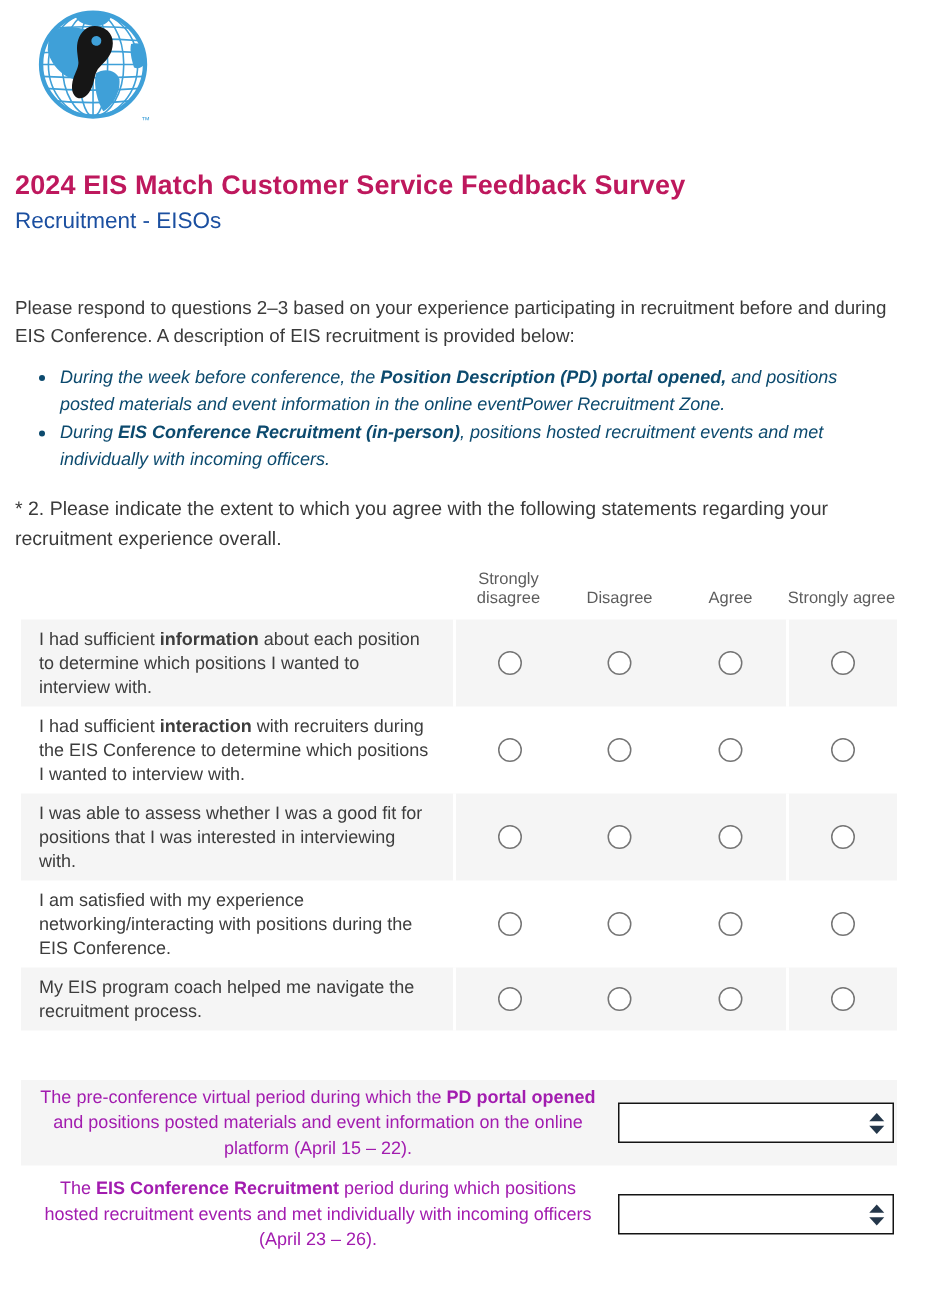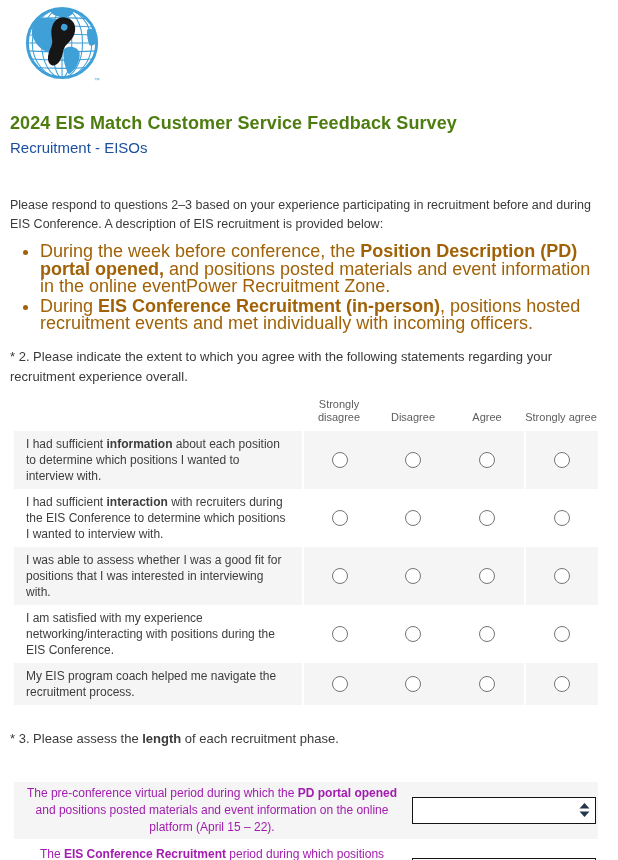--- a/index.html
+++ b/index.html
@@ -2,26 +2,26 @@
 <html><head>
 <meta charset="utf-8">
 <style>
   * { margin:0; padding:0; box-sizing:border-box; }
   html,body { width:618px; height:860px; background:#ffffff; overflow:hidden; }
   body { font-family:"Liberation Sans", sans-serif; color:#3d3d3d; }
   .page { padding:4px 10px 0 10px; width:618px; }
 
   .logo-wrap { margin:0 0 0 12px; width:82px; height:80px; }
 
-  .title { margin-top:28px; font-size:18px; line-height:22px; font-weight:700; color:#4d7c0f; letter-spacing:.1px; }
+  .title { margin-top:28px; font-size:18px; line-height:22px; font-weight:700; color:#be185d; letter-spacing:.1px; }
   .subtitle { margin-top:5px; font-size:15px; line-height:18px; color:#1b4fa0; }
 
   .intro { margin-top:39px; font-size:12.5px; line-height:19px; width:594px; color:#3a3a3a; }
   ul.bullets { margin:9px 0 0 0; padding-left:30px; width:586px; }
-  ul.bullets li { font-size:18px; line-height:17.5px; margin-bottom:2px; color:#a16207; }
+  ul.bullets li { font-size:12px; line-height:17.5px; margin-bottom:2px; color:#0c4a6e;font-style:italic; }
   b { font-weight:700; }
 
   .q-label { margin-top:14px; font-size:13px; line-height:20px; width:594px; color:#3a3a3a; }
   .q-label.q3 { margin-top:24px; }
 
   
   .matrix { margin:11px 0 0 4px; display:grid; grid-template-columns:288px 74px 74px 74px 74px; width:584px; }
   .m-row { display:contents; }
   .m-head-cell { display:flex; align-items:flex-end; justify-content:center; text-align:center;
                  font-size:11px; line-height:13px; color:#5d5d5d; padding-bottom:7px; }
@@ -191,21 +191,20 @@
         </div>
       <div class="opt-cell">
           <span class="radio" role="radio" aria-checked="false"></span>
         </div>
       <div class="opt-cell gap">
           <span class="radio" role="radio" aria-checked="false"></span>
         </div>
     </div>
   </div>
 
-  <div class="q-label q3"><span>* 3. Please assess the </span><b>length</b><span> of each recruitment phase.</span></div>
 
   <div class="phase-table">
     <div class="p-row shaded">
       <div class="p-stmt">
           <span><span>The pre-conference virtual period during which the </span><b>PD portal opened</b><span> and positions posted materials and event information on the online platform (April 15 – 22).</span></span>
         </div>
       <div class="p-sel">
         <div class="select" role="combobox" aria-expanded="false">
           <span class="val"></span>
           <svg class="spinner" width="11" height="16" viewBox="0 0 11 16">

